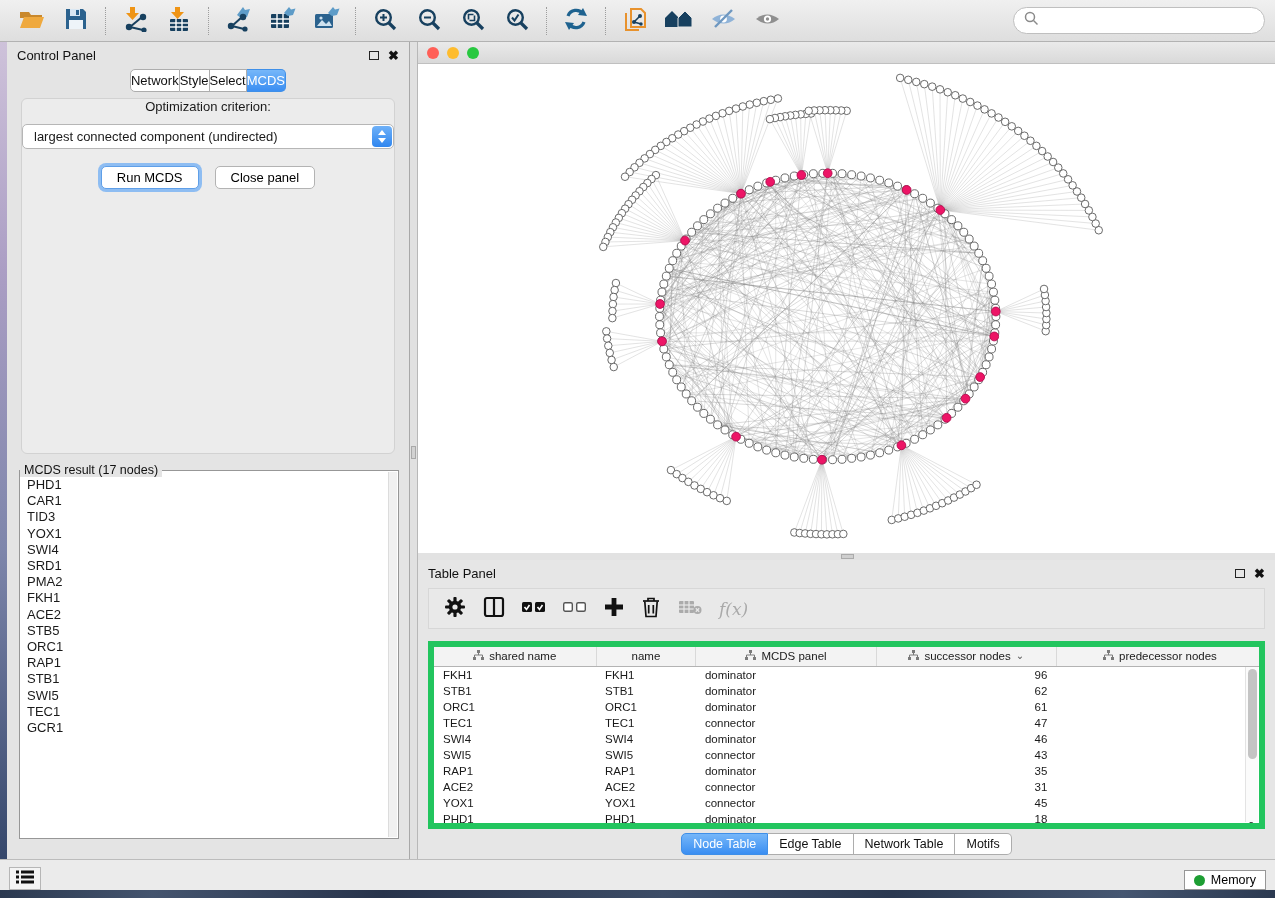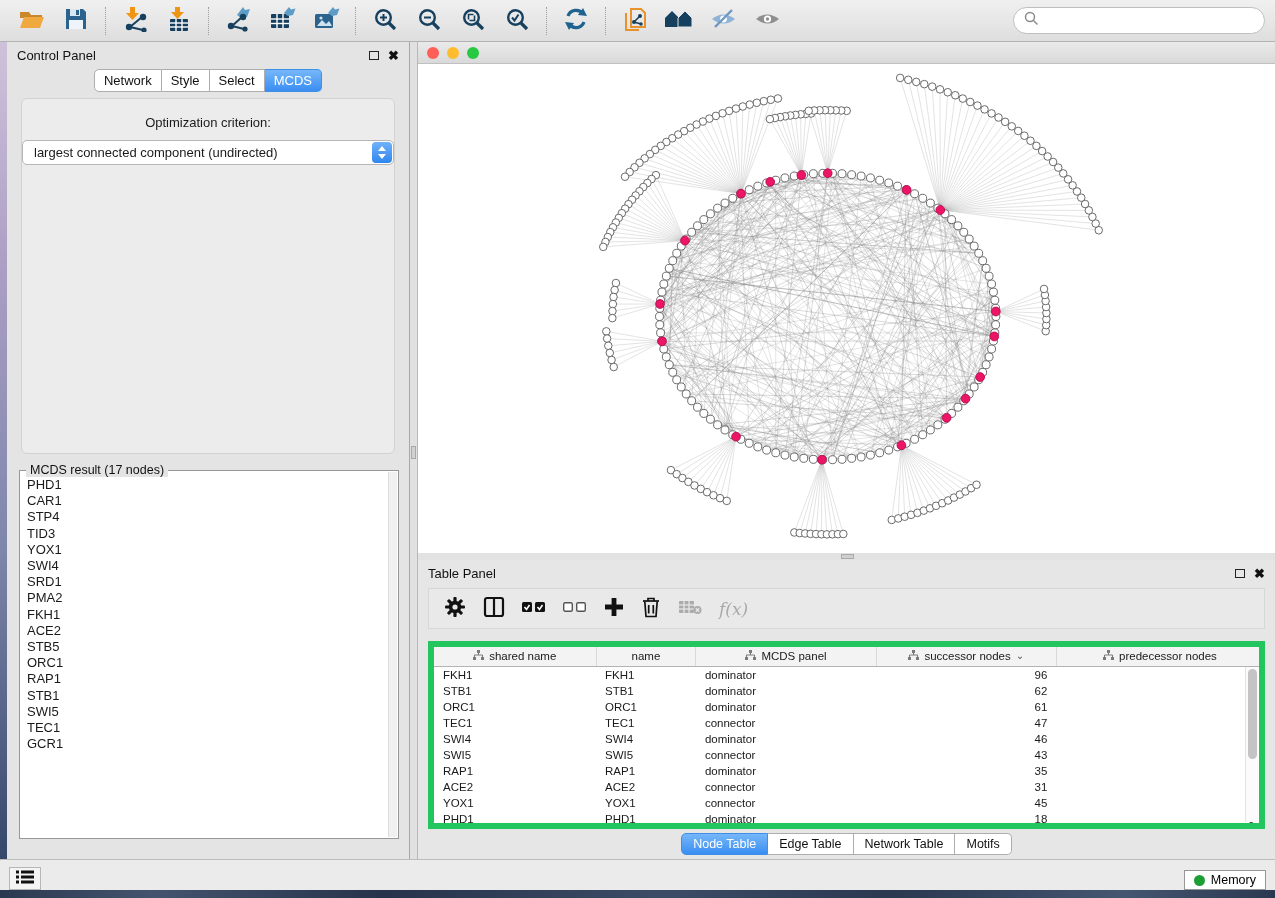--- a/index.html
+++ b/index.html
@@ -22,43 +22,43 @@
   .wall-left { flex:0 0 7px; background:linear-gradient(180deg,#cec2da 0%,#ab9ec4 28%,#7e86ab 62%,#35476b 100%); }
 
   
   .control-panel { flex:0 0 394px; background:#e4e4e4; border-right:1px solid #a8a8a8;
                    position:relative; display:flex; flex-direction:column; }
   .panel-header { height:27px; display:flex; align-items:center; padding:0 10px; font-size:13px; color:#111; }
   .win-icons { margin-left:auto; display:flex; gap:9px; align-items:center; }
   .float-glyph { width:10px; height:9px; border:1.6px solid #222; display:inline-block; }
   .close-glyph { font-size:13px; font-weight:bold; color:#111; line-height:1; }
   .tabbar { display:flex; justify-content:center; }
-  .tab { font-size:13px; padding:3px 9px; background:#fff; border:1px solid #adadad; border-left:none;
+  .tab { font-size:13px; padding:3px 0; background:#fff; border:1px solid #adadad; border-left:none;
          color:#111; cursor:pointer; }
   .tab:first-child { border-left:1px solid #adadad; border-radius:5px 0 0 5px; }
   .tab:last-child  { border-radius:0 5px 5px 0; }
   .tab.active { background:linear-gradient(#76b7f9,#3a8ef2); border-color:#3f8fe8; color:#fff; }
   .cp-inner { margin:6px 14px 0 14px; background:#ececec; border:1px solid #d2d2d2; border-radius:6px;
-              height:356px; padding-top:16px; }
+              height:356px; }
   .opt-label { text-align:center; font-size:13px; }
   .dropdown { margin:10px auto 0; width:372px; height:25px; background:#fff; border:1px solid #b6b6b6;
               border-radius:5px; position:relative; display:flex; align-items:center; padding:0 26px 0 11px;
               font-size:13px; cursor:pointer; }
   .stepper { position:absolute; right:1px; top:1px; bottom:1px; width:20px; border-radius:4px;
              background:linear-gradient(#6fb1f8,#2f86ef); display:flex; flex-direction:column;
              align-items:center; justify-content:center; gap:3px; }
   .arr-up   { width:0; height:0; border-left:4px solid transparent; border-right:4px solid transparent; border-bottom:5px solid #fff; }
   .arr-down { width:0; height:0; border-left:4px solid transparent; border-right:4px solid transparent; border-top:5px solid #fff; }
   .btn-row { display:flex; justify-content:center; gap:16px; margin-top:17px; }
   .btn { font-size:13px; padding:3px 15px; background:#fff; border:1px solid #b3b3b3; border-radius:5px; cursor:pointer; }
   .btn.focused { box-shadow:0 0 0 3px #8ebdf2; border-color:#5f9fe8; }
 
   .result-box { position:absolute; left:12px; right:10px; top:428px; bottom:20px;
                 border:1px solid #979797; background:#fff; }
-  .result-legend { position:absolute; top:-8px; left:6px; background:#e4e4e4; padding:0 4px;
+  .result-legend { position:absolute; top:-8px; left:0; background:#e4e4e4; padding:0 4px;
                    font-size:12.5px; color:#111; }
   .result-list { position:absolute; inset:6px 14px 4px 7px; overflow:hidden; font-size:13px; line-height:16.2px; }
   .result-track { position:absolute; top:1px; bottom:1px; right:1px; width:9px; background:#f1f1f1; border-left:1px solid #dcdcdc; }
 
   
   .vdivider { flex:0 0 8px; background:#e1e1e1; border-right:1px solid #b8b8b8; position:relative; }
   .vhandle { position:absolute; top:404px; left:1px; width:5px; height:13px; background:#d2d2d2; border:1px solid #a9a9a9; }
 
   
   .right-col { flex:1; display:flex; flex-direction:column; min-width:0; }
@@ -292,27 +292,30 @@
         </div>
       <div class="cp-inner">
         <div class="opt-label">Optimization criterion:</div>
         <div class="dropdown">
           <span>largest connected component (undirected)</span>
           <span class="stepper">
               <span class="arr-up"></span>
               <span class="arr-down"></span>
             </span>
         </div>
+        <div class="btn-row">
+          <button class="btn focused">Run MCDS</button>
+          <button class="btn">Close panel</button>
+        </div>
       </div>
       <div class="result-box">
         <span class="result-legend">MCDS result (17 nodes)</span>
         <div class="result-list" id="result-list">
             <div>PHD1</div>
             <div>CAR1</div>
-            <div>STP4</div>
             <div>TID3</div>
             <div>YOX1</div>
             <div>SWI4</div>
             <div>SRD1</div>
             <div>PMA2</div>
             <div>FKH1</div>
             <div>ACE2</div>
             <div>STB5</div>
             <div>ORC1</div>
             <div>RAP1</div>

